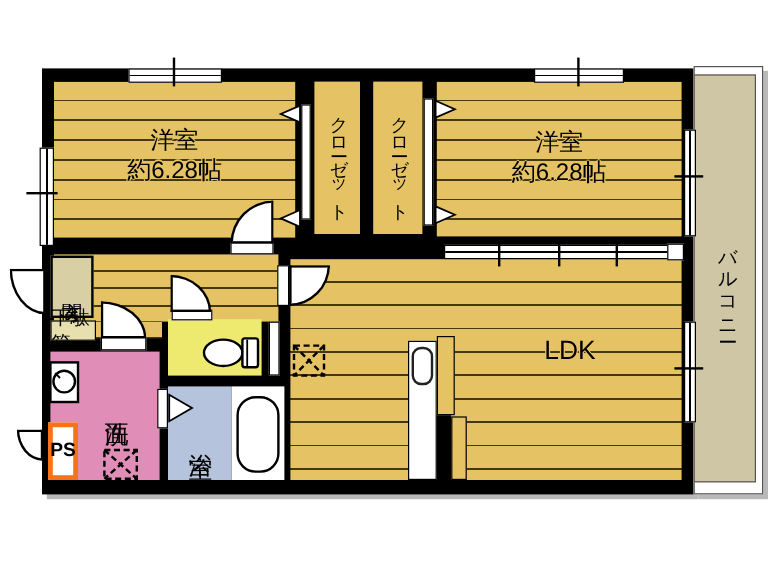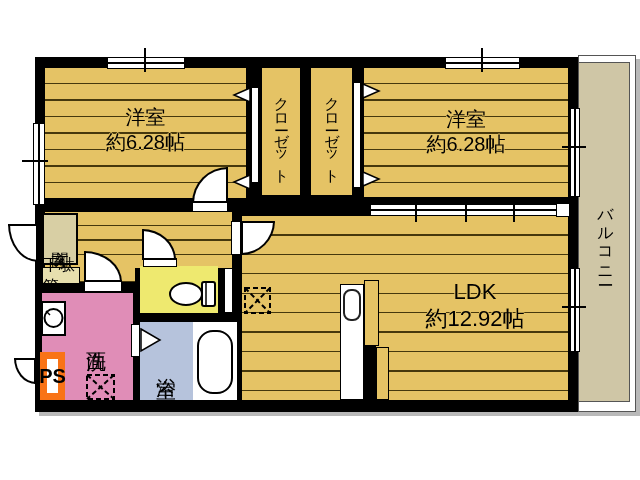--- a/index.html
+++ b/index.html
@@ -24,21 +24,21 @@
   
   .room-label{display:flex;flex-direction:column;align-items:center;justify-content:flex-start;
     text-align:center;line-height:25px;font-size:20px;font-weight:500;
     text-shadow:-1px 0 0 var(--wood),1px 0 0 var(--wood),0 -1px 0 var(--wood),0 1px 0 var(--wood);}
   .vtext{writing-mode:vertical-rl;text-orientation:upright;letter-spacing:2px;
          display:flex;align-items:center;justify-content:center;}
   .balcony-outer{background:#fff;border:1px solid #555;box-shadow:4px 4px 0 #b9b9b9;}
   .balcony-fill{background:var(--balcony);border:1px solid #555;}
   .entrance-box{background:var(--entrance_bg);border:2px solid #000;}
   .shoebox{background:var(--shoebox_bg);border:1.5px solid #000;display:flex;align-items:center;justify-content:center;font-size:16px;}
-  .ps-box{background:#fff;border:7px solid #f97316;display:flex;align-items:center;justify-content:center;font-size:20px;font-weight:600;}
+  .ps-box{background:#fff;border:4px solid #f97316;display:flex;align-items:center;justify-content:center;font-size:16px;font-weight:600;}
   .tub{background:#fff;border:2px solid #000;border-radius:16px;}
   .counter{background:#fff;border:1.5px solid #000;}
   .sink{background:#fff;border:2px solid #222;border-radius:8px;}
   .cab{background:var(--wood);border:1.5px solid #000;}
   svg{position:absolute;left:0;top:0;pointer-events:none;}
 </style>
 </head>
 <body>
 
 <div id="stage">
@@ -161,21 +161,20 @@
     <span>約6.28帖</span>
   </div>
   <div class="abs vtext" style="left:262px;top:68px;width:38px;height:127px;font-size:15px;letter-spacing:1px;">
     <span>クローゼット</span>
   </div>
   <div class="abs vtext" style="left:311px;top:68px;width:41px;height:127px;font-size:15px;letter-spacing:1px;">
     <span>クローゼット</span>
   </div>
   <div class="abs room-label" style="left:375px;top:278px;width:200px;font-size:22px;line-height:27px;">
     <span>LDK</span>
-    <span>約12.92帖</span>
   </div>
   <div class="abs vtext" style="left:82px;top:302px;width:30px;height:70px;font-size:20px;letter-spacing:1px;">
     <span>洗面</span>
   </div>
   <div class="abs vtext" style="left:153px;top:330px;width:28px;height:66px;font-size:20px;letter-spacing:1px;">
     <span>浴室</span>
   </div>
 
 </div>
 

